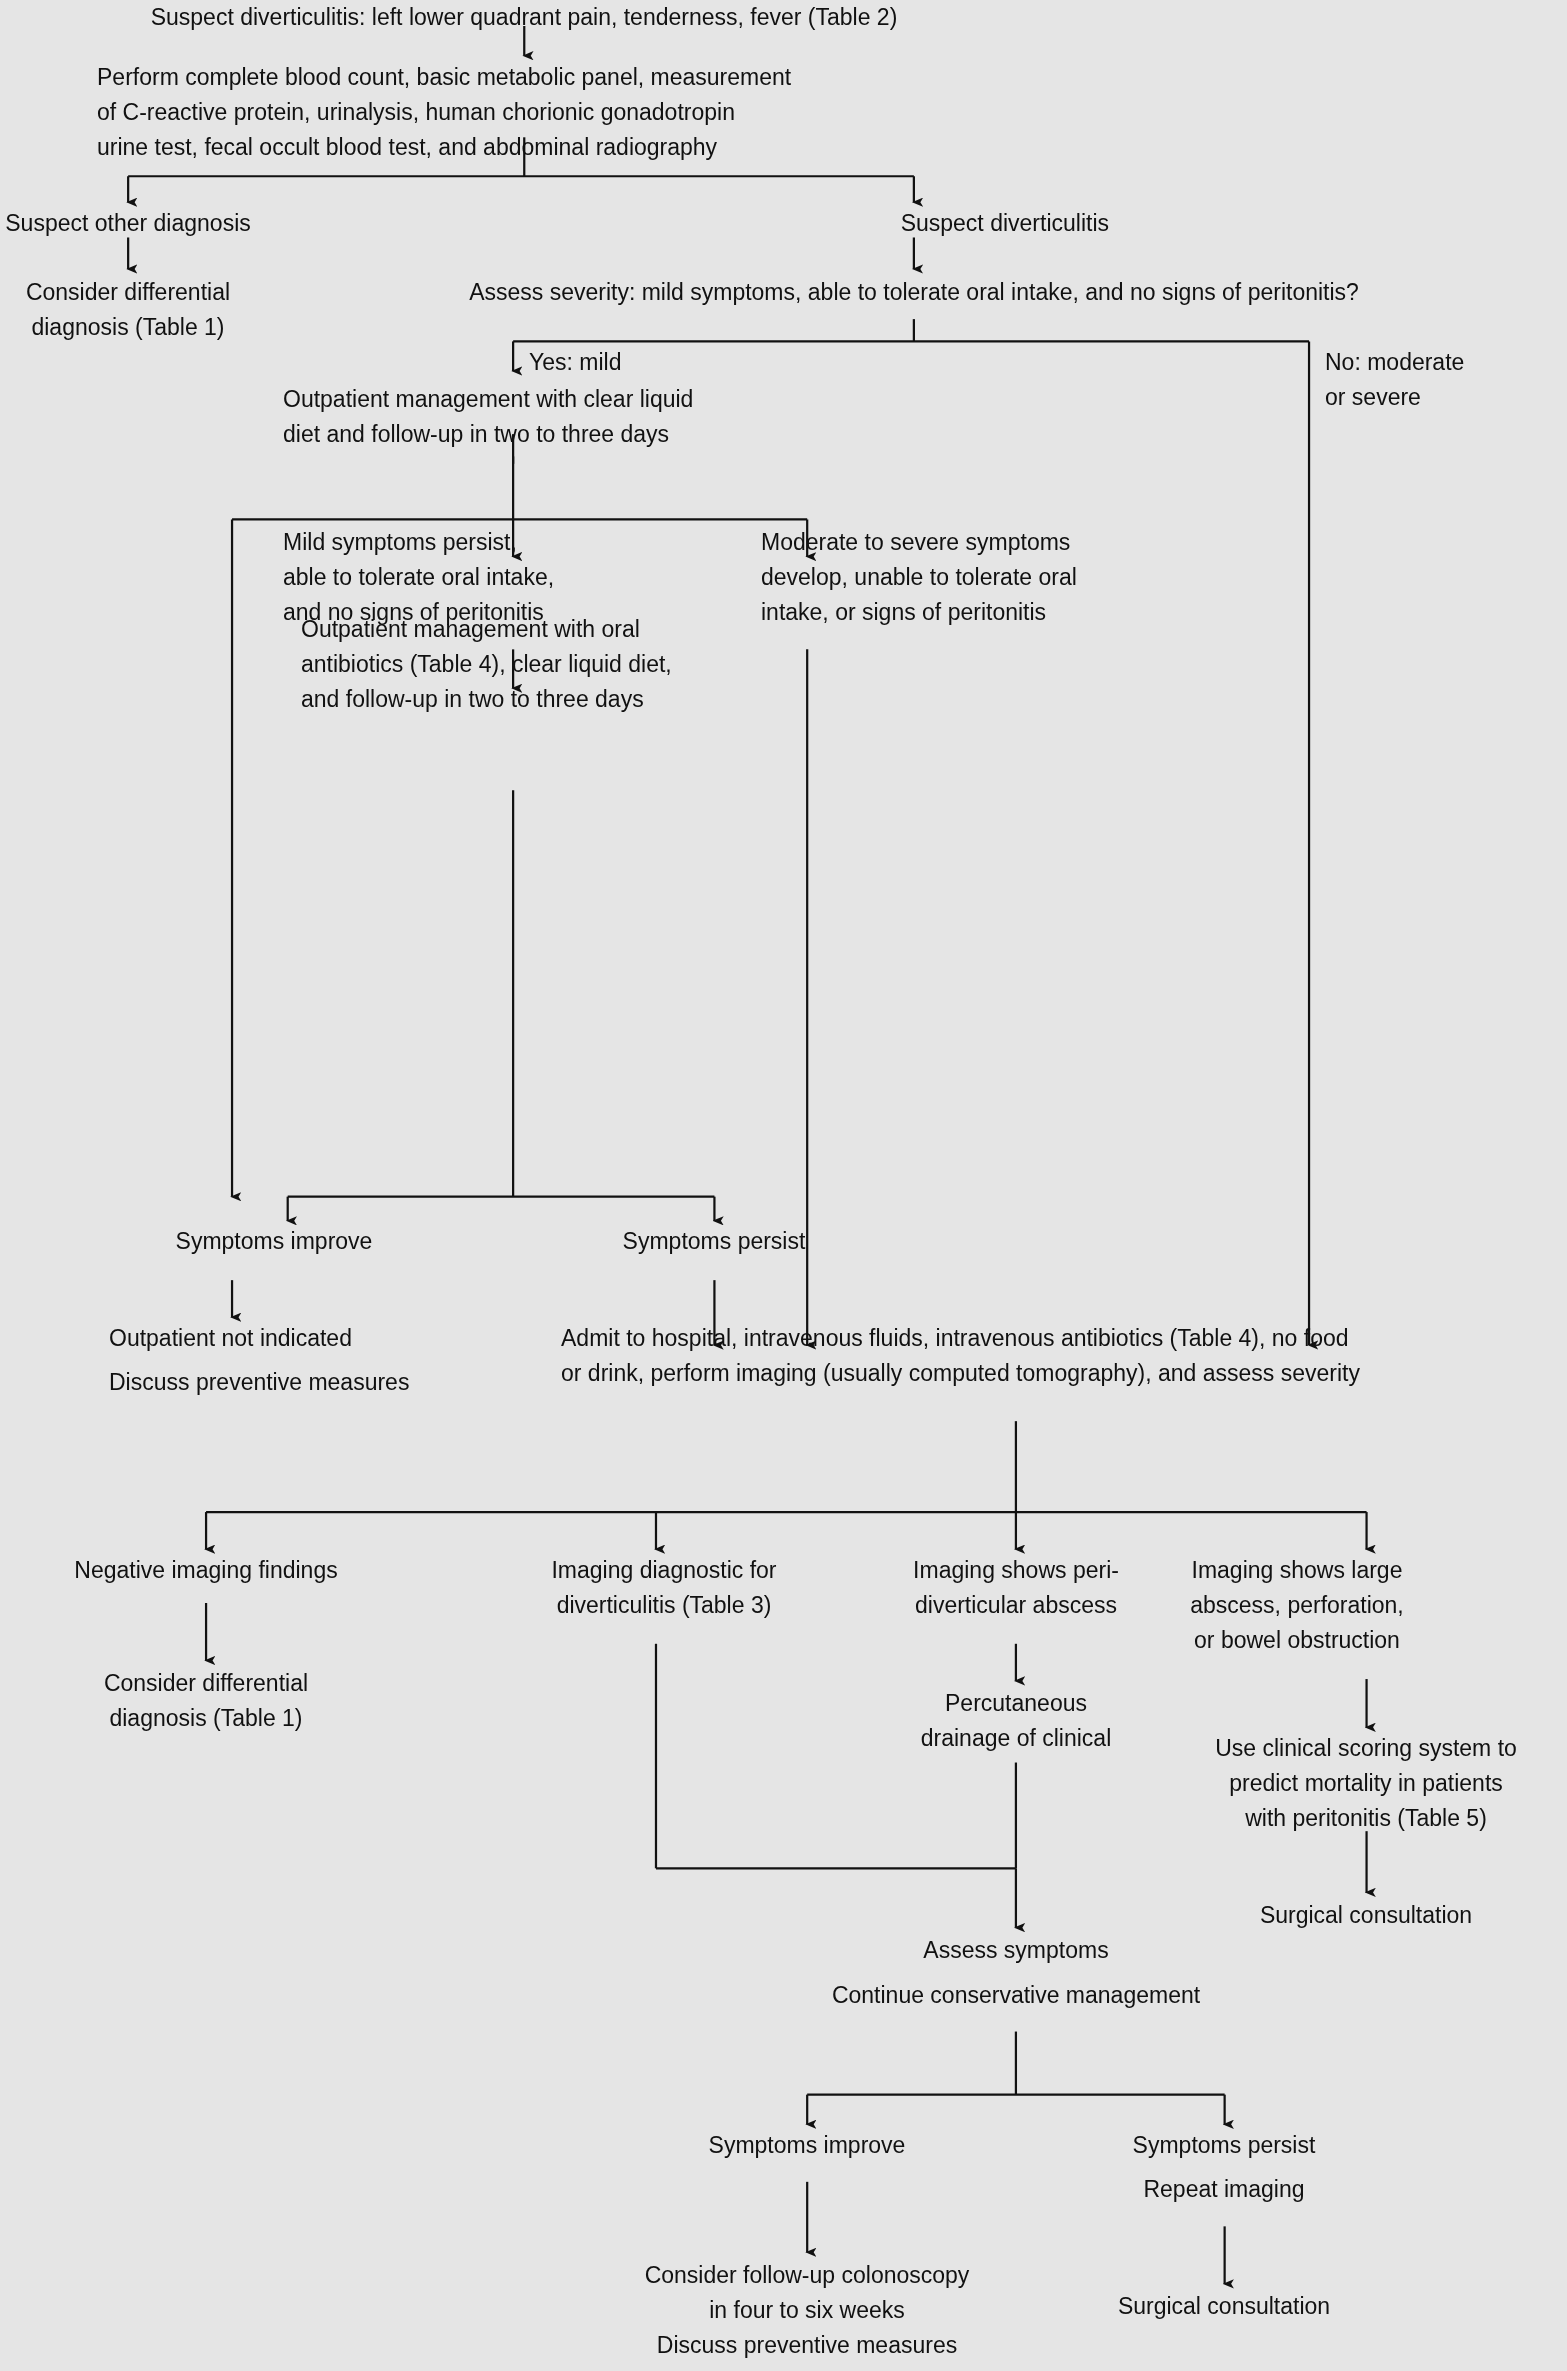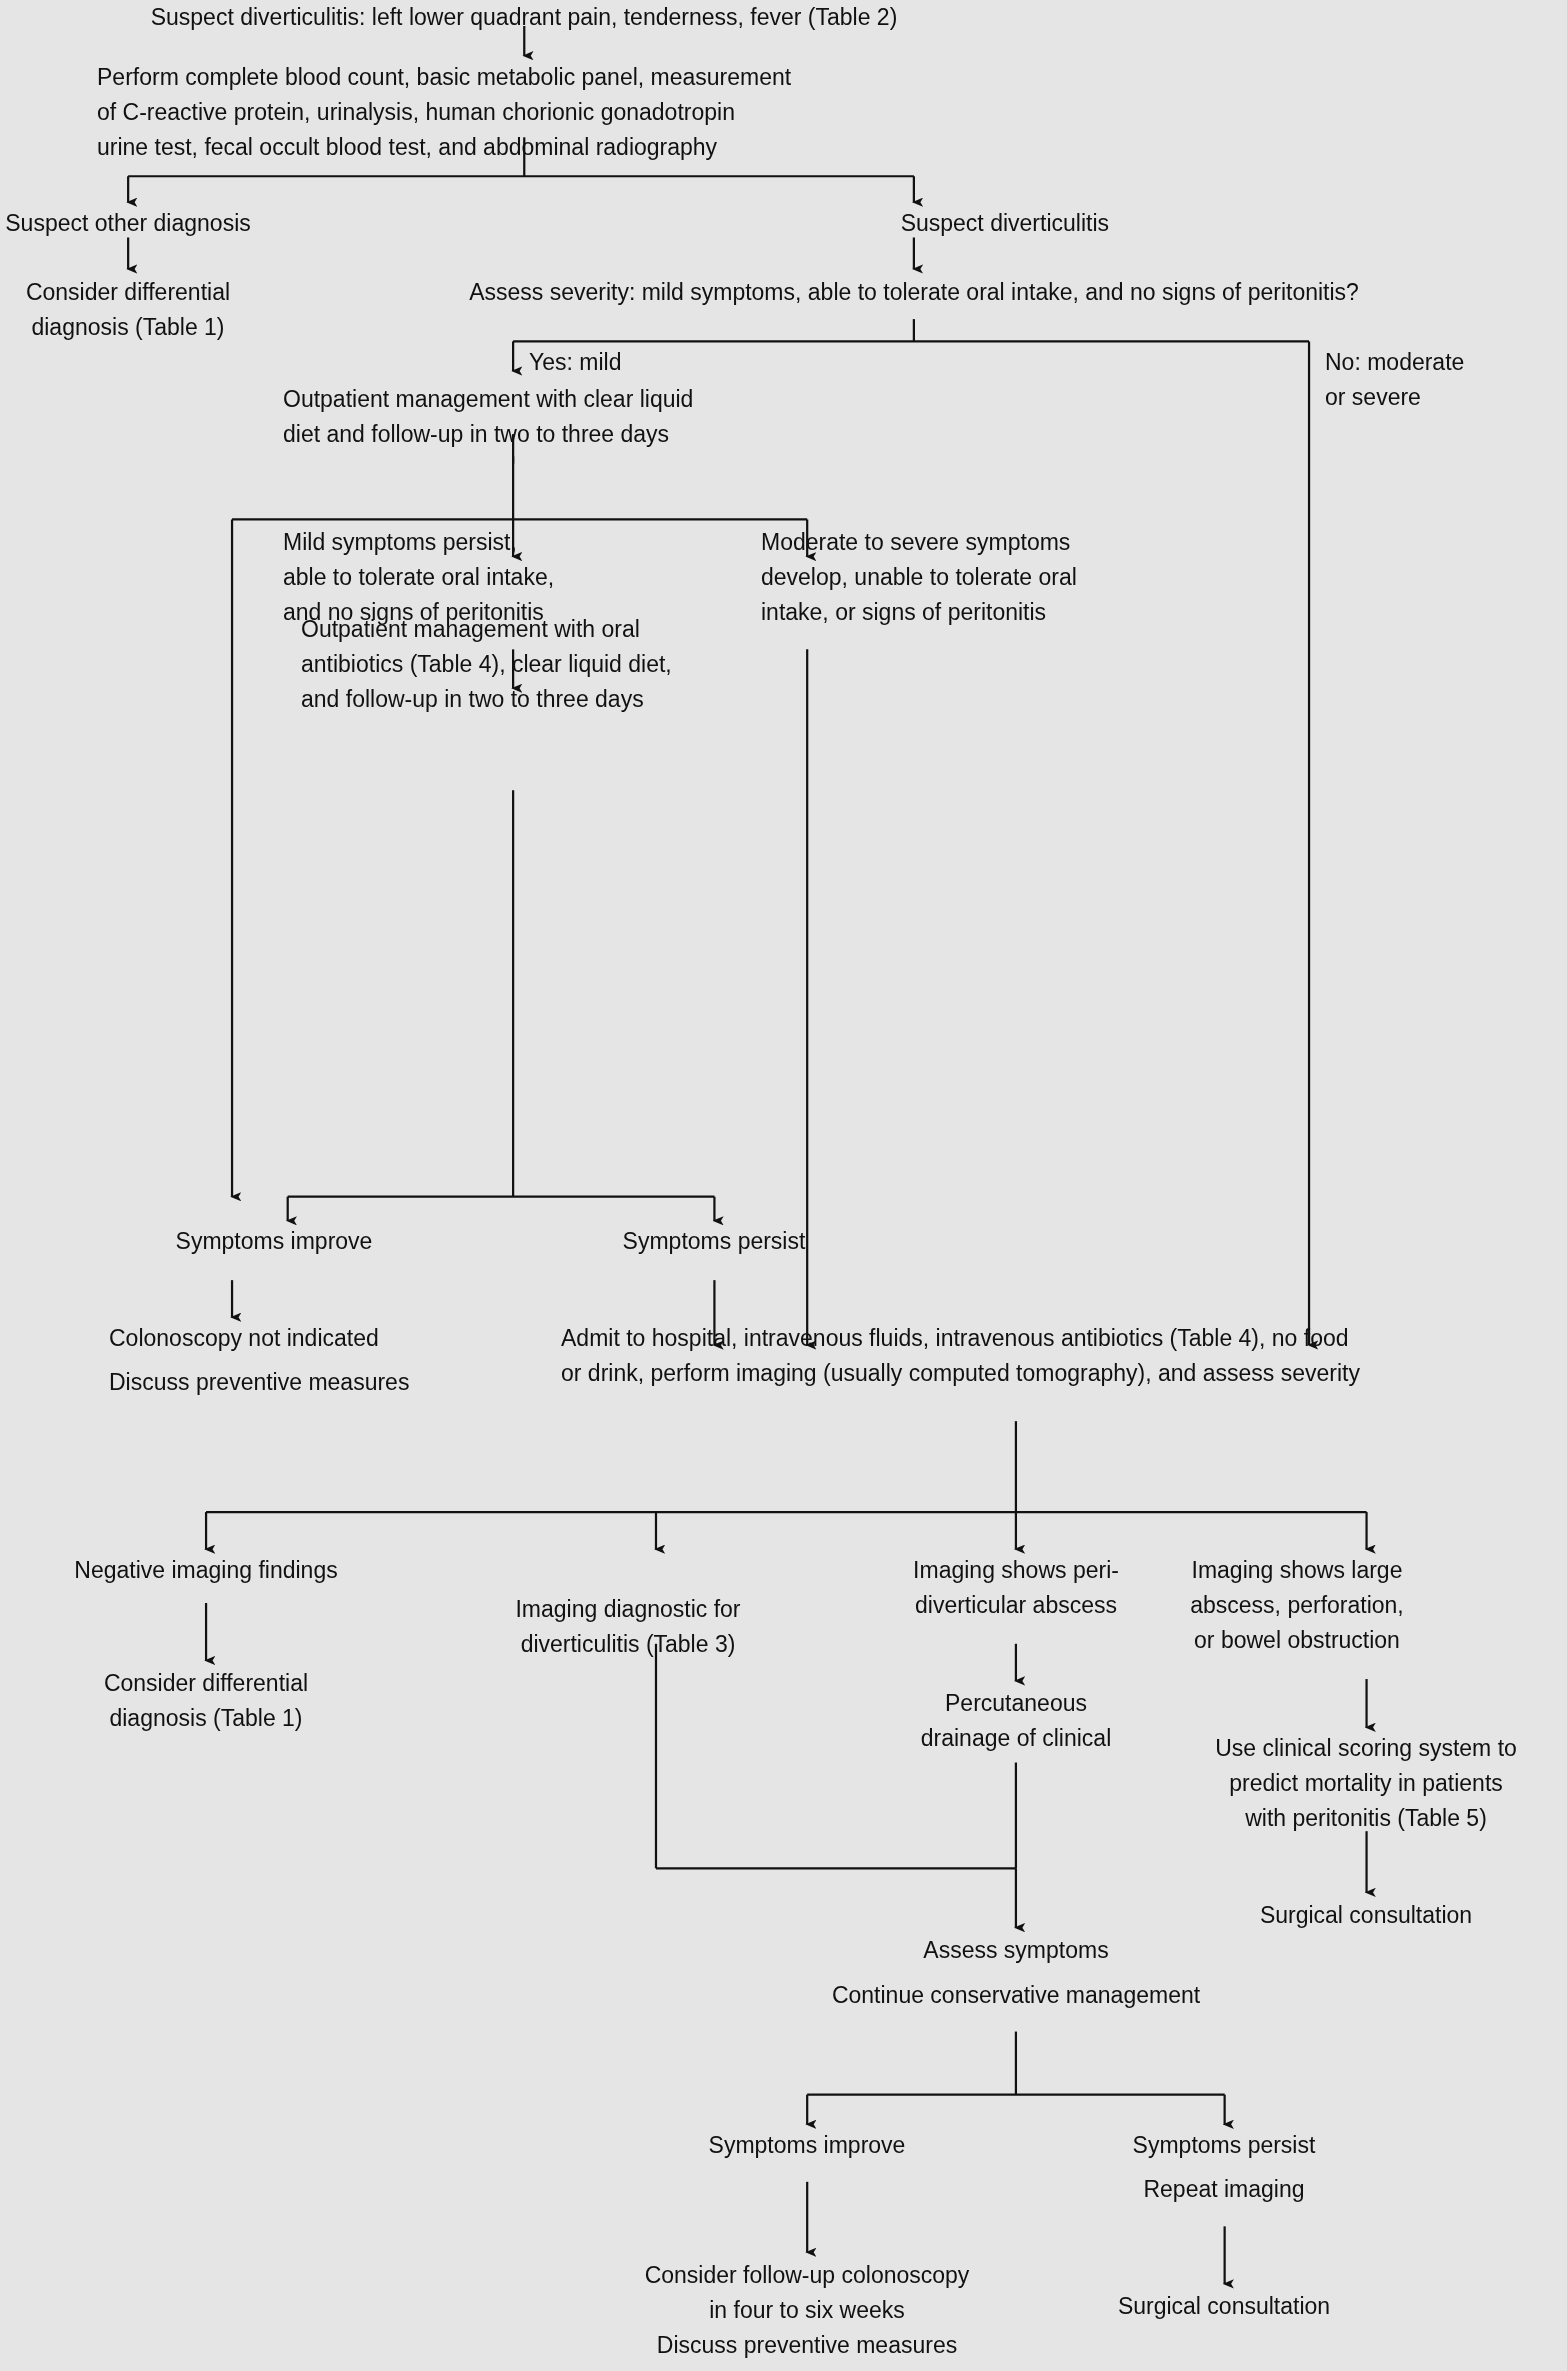--- a/index.html
+++ b/index.html
@@ -154,30 +154,30 @@
 intake, or signs of peritonitis</div>
 
   <div class="node left" style="left:301px; top:612px; width:482px;">Outpatient management with oral
 antibiotics (Table 4), clear liquid diet,
 and follow-up in two to three days</div>
 
   <div class="node center" style="left:274px; top:1224px; width:390px;">Symptoms improve</div>
 
   <div class="node center" style="left:714px; top:1224px; width:390px;">Symptoms persist</div>
 
-  <div class="node left" style="left:109px; top:1321px; width:427px;">Colonoscopy not indicated</div>
+  <div class="node left" style="left:109px; top:1321px; width:427px;">Outpatient not indicated</div>
 
   <div class="node left" style="left:109px; top:1365px; width:427px;">Discuss preventive measures</div>
 
   <div class="node left" style="left:561px; top:1321px; width:983px;">Admit to hospital, intravenous fluids, intravenous antibiotics (Table 4), no food
 or drink, perform imaging (usually computed tomography), and assess severity</div>
 
   <div class="node center" style="left:206px; top:1553px; width:390px;">Negative imaging findings</div>
 
-  <div class="node center" style="left:628px; top:1553px; width:371px;margin-top:39px;">Imaging diagnostic for
+  <div class="node center" style="left:664px; top:1553px; width:371px;">Imaging diagnostic for
 diverticulitis (Table 3)</div>
 
   <div class="node center" style="left:1016px; top:1553px; width:352px;">Imaging shows peri-
 diverticular abscess</div>
 
   <div class="node center" style="left:1297px; top:1553px; width:352px;">Imaging shows large
 abscess, perforation,
 or bowel obstruction</div>
 
   <div class="node center" style="left:206px; top:1666px; width:390px;">Consider differential

